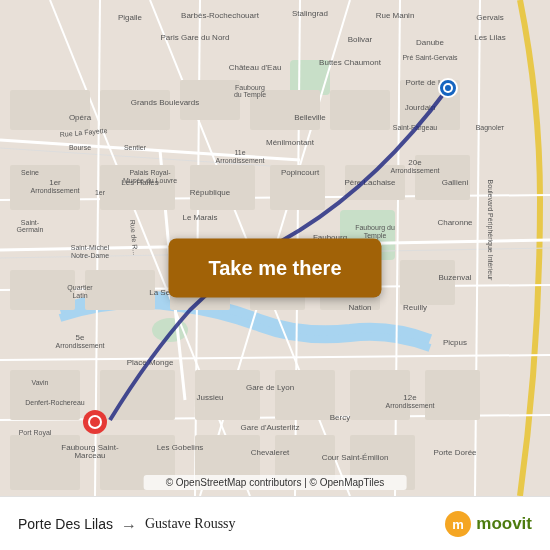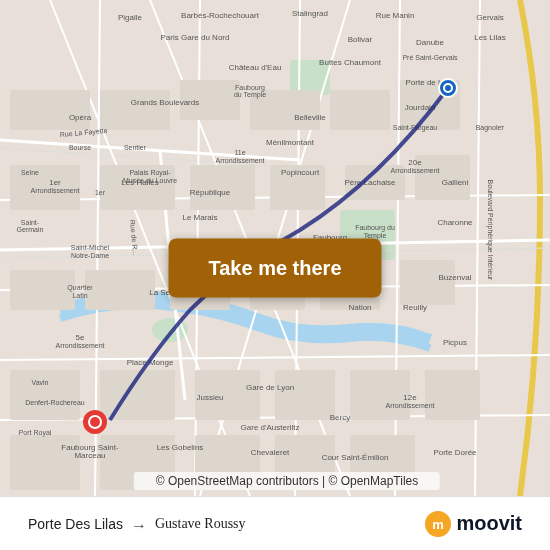--- a/index.html
+++ b/index.html
@@ -41,37 +41,36 @@
       white-space: nowrap;
       box-shadow: 0 2px 8px rgba(0,0,0,0.3);
       z-index: 10;
       margin-top: 20px;
     }
     #map-attribution {
       position: absolute;
       bottom: 6px;
       left: 50%;
       transform: translateX(-50%);
-      font-size: 12px;
+      font-size: 10px;
       color: #333;
       background: rgba(255,255,255,0.75);
       padding: 2px 22px;
       border-radius: 3px;
       white-space: nowrap;
       z-index: 10;
-      margin-left: 12px;
     }
     #footer {
       height: 54px;
       background: #fff;
       border-top: 1px solid #e0e0e0;
       display: flex;
       align-items: center;
       justify-content: space-between;
-      padding: 0 28px;
+      padding: 0 18px;
     }
     #route-info {
       display: flex;
       align-items: center;
       gap: 8px;
     }
     #origin-label {
       font-size: 14px;
       color: #222;
       font-weight: 500;
@@ -89,23 +88,23 @@
     #moovit-logo {
       display: flex;
       align-items: center;
       gap: 4px;
     }
     #moovit-icon {
       width: 28px;
       height: 28px;
     }
     #moovit-text {
-      font-size: 20px;
+      font-size: 17px;
       font-weight: bold;
-      color: #0f172a;
+      color: #4d7c0f;
     }
     
     .pin-dest {
       fill: #1565c0;
       stroke: white;
       stroke-width: 2;
     }
   </style>
 </head>
 <body>

